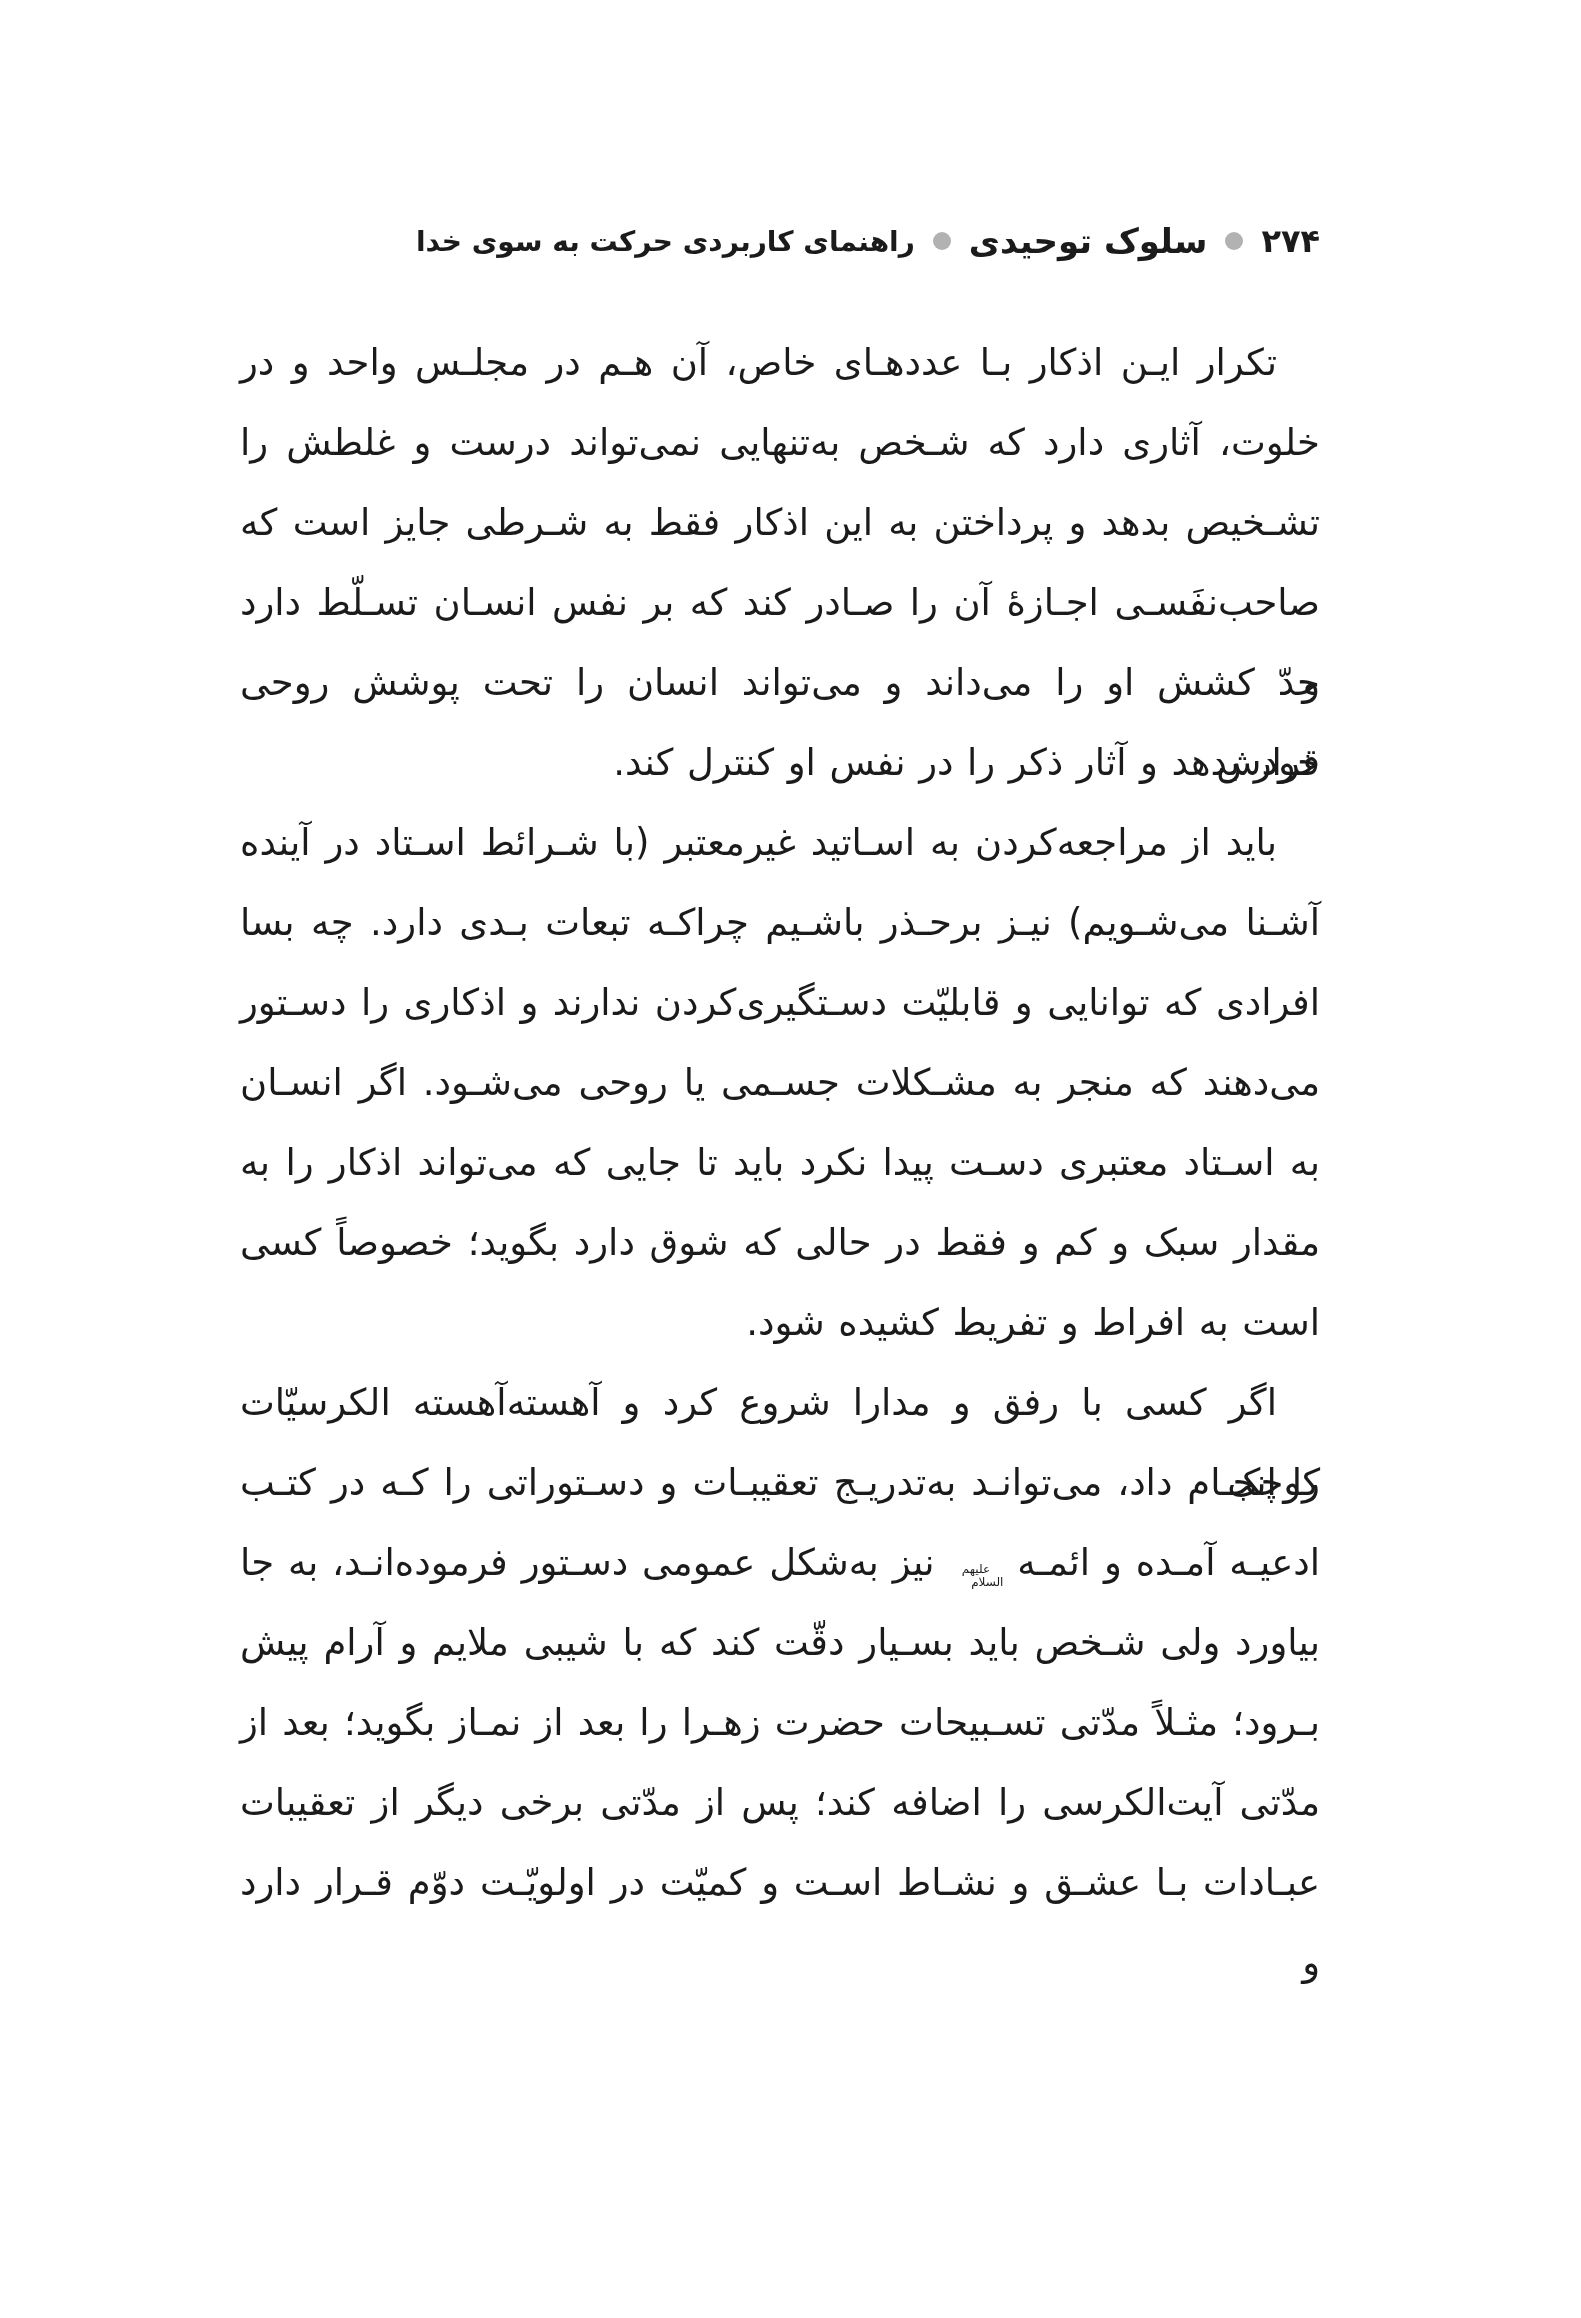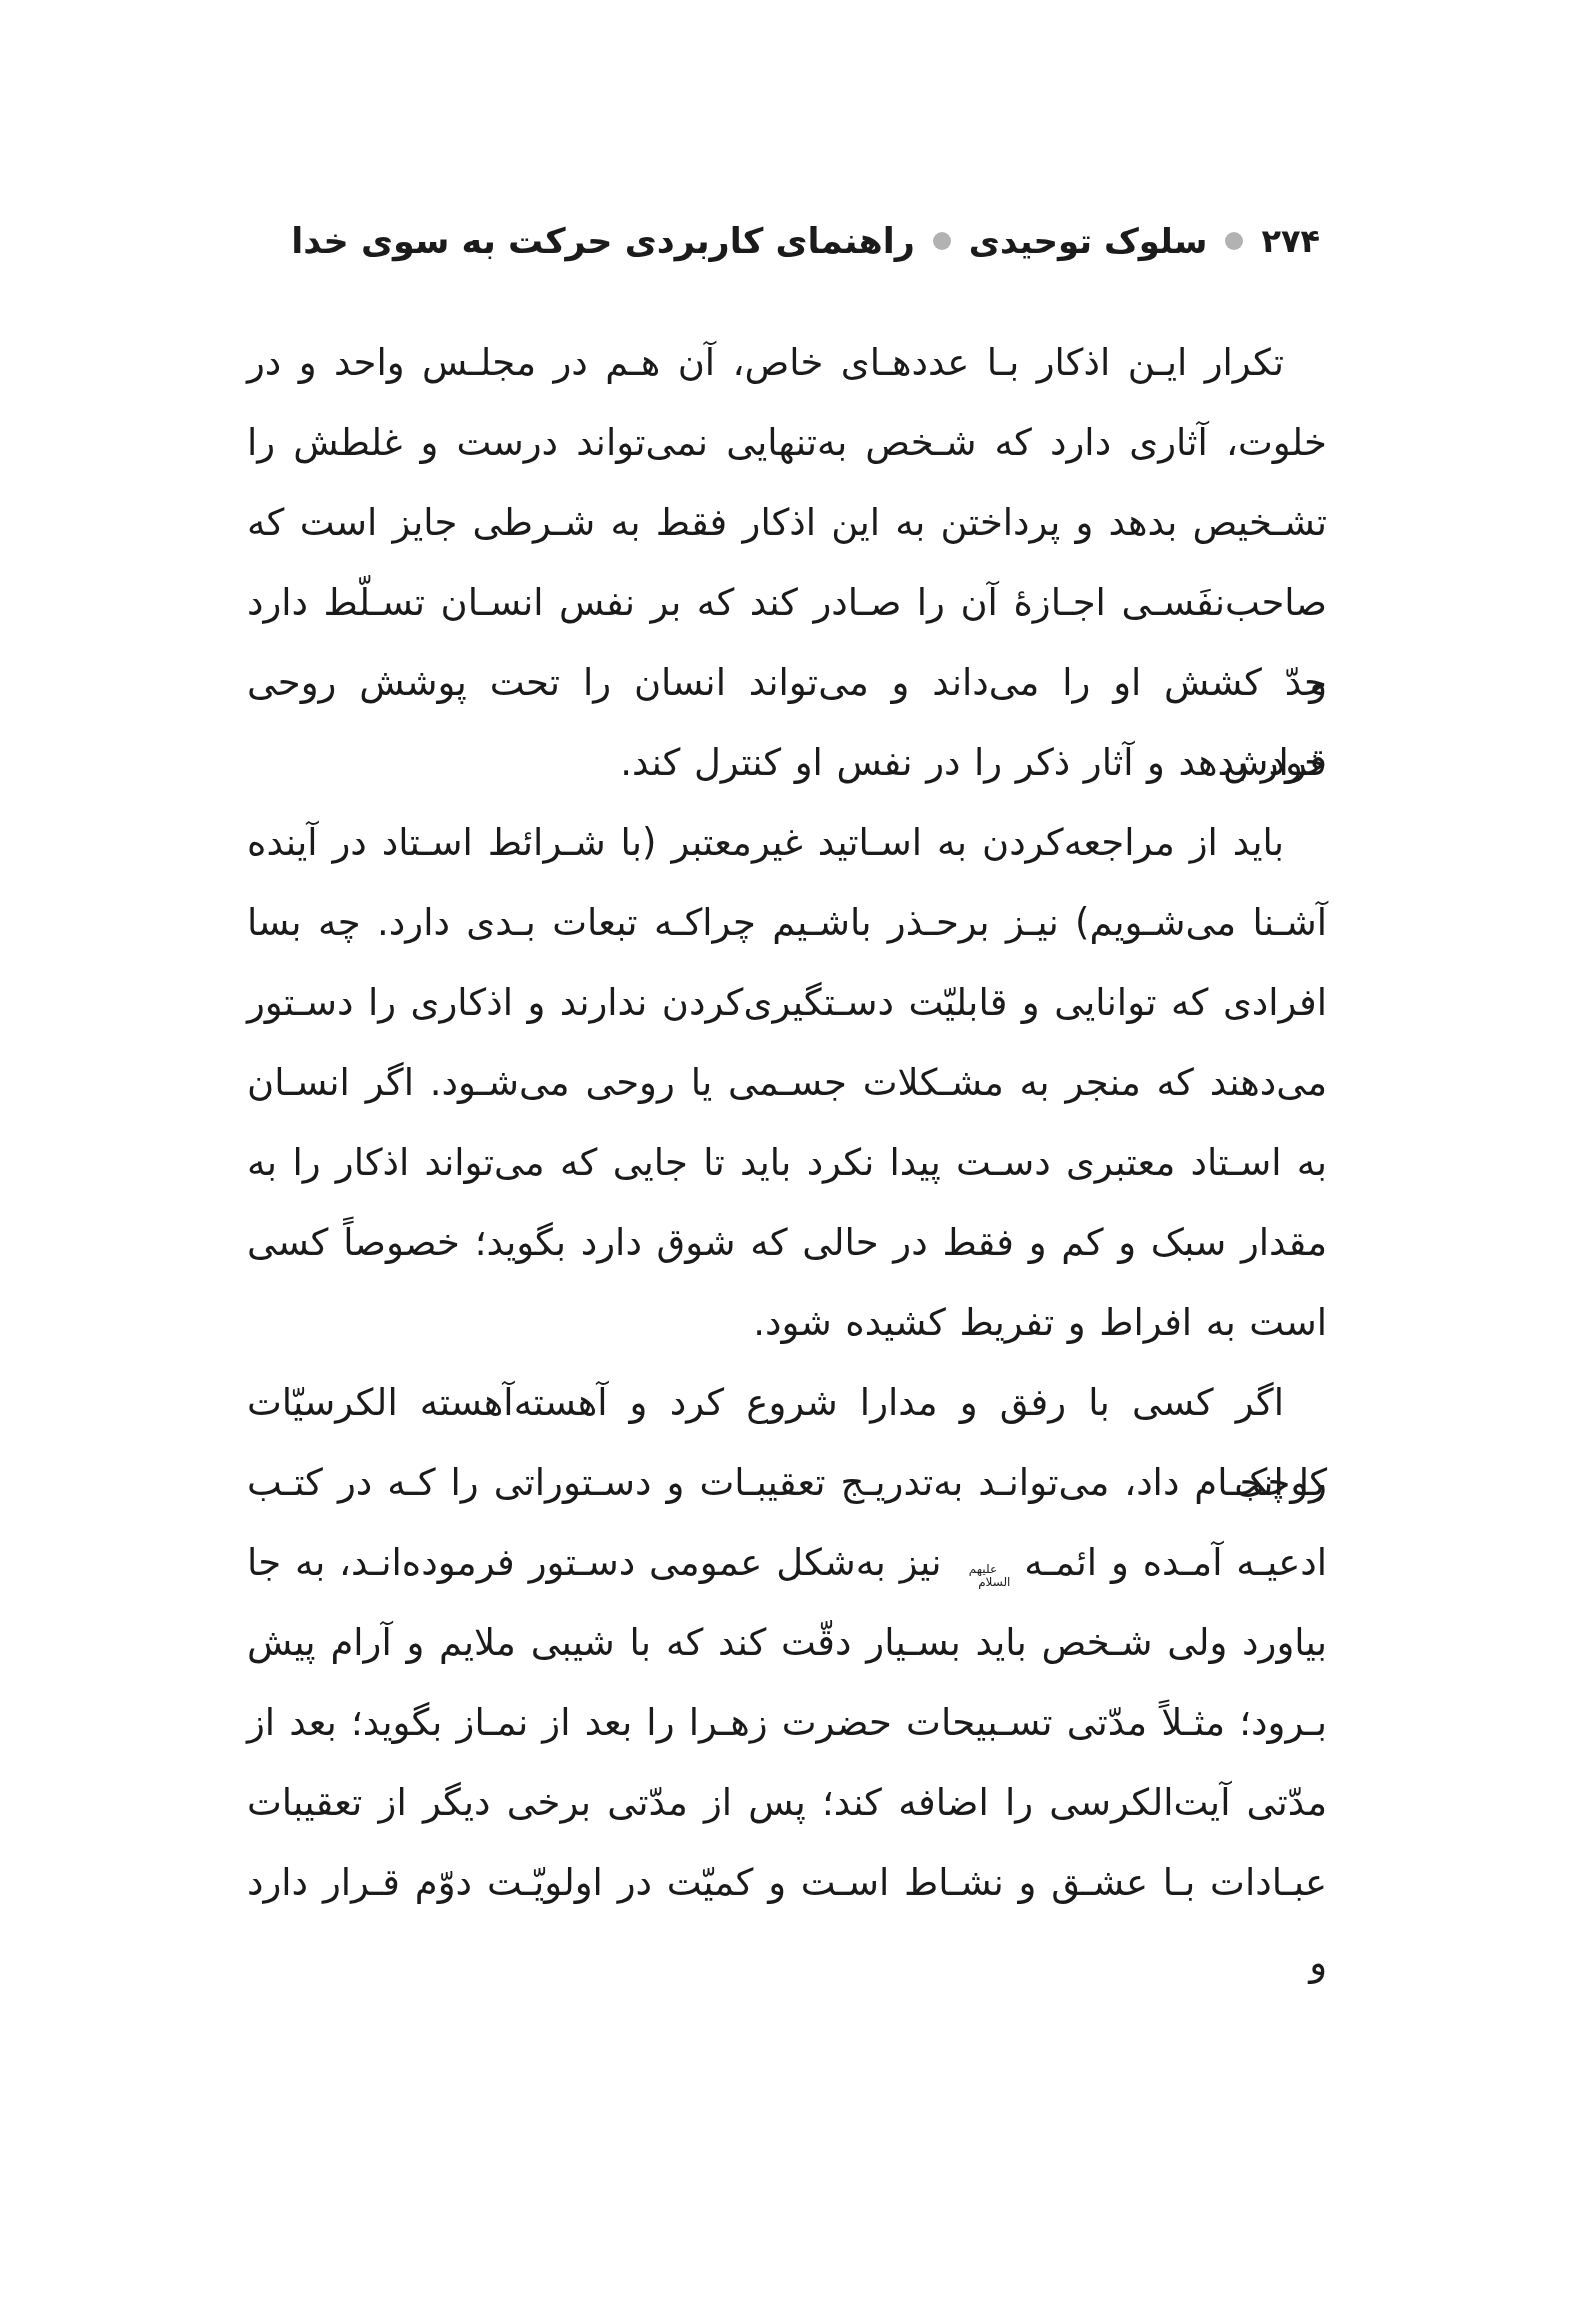--- a/index.html
+++ b/index.html
@@ -39,28 +39,28 @@
     height: 18px;
     border-radius: 50%;
     background: #b2b2b2;
     flex: 0 0 auto;
   }
   .book-title {
     font-size: 34px;
     font-weight: bold;
   }
   .chapter-title {
-    font-size: 35px;
+    font-size: 28px;
     font-weight: bold;
   }
   
   .body-text {
     position: absolute;
     top: 323px;
-    right: 254px;
+    right: 261px;
     width: 1080px;
     font-size: 37px;
     line-height: 80px;
   }
   .body-line {
     height: 80px;
     text-align: justify;
     text-align-last: justify;
     word-spacing: 1.8px;
     white-space: normal;

